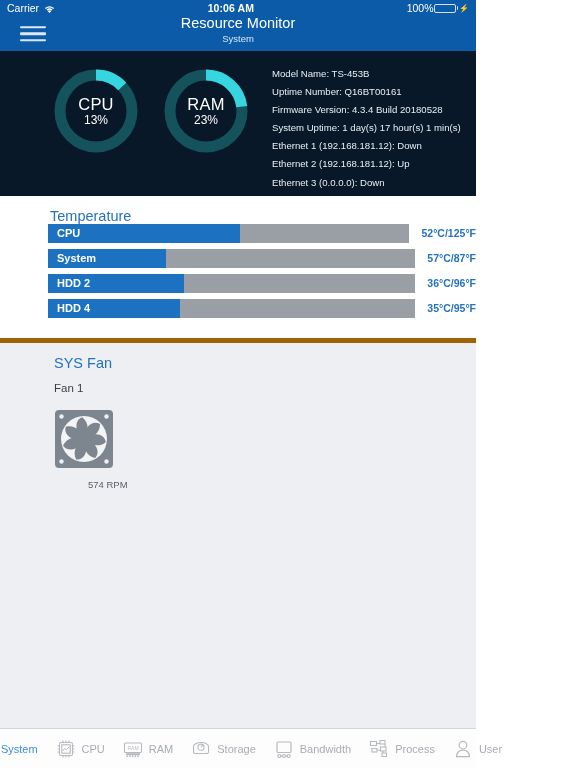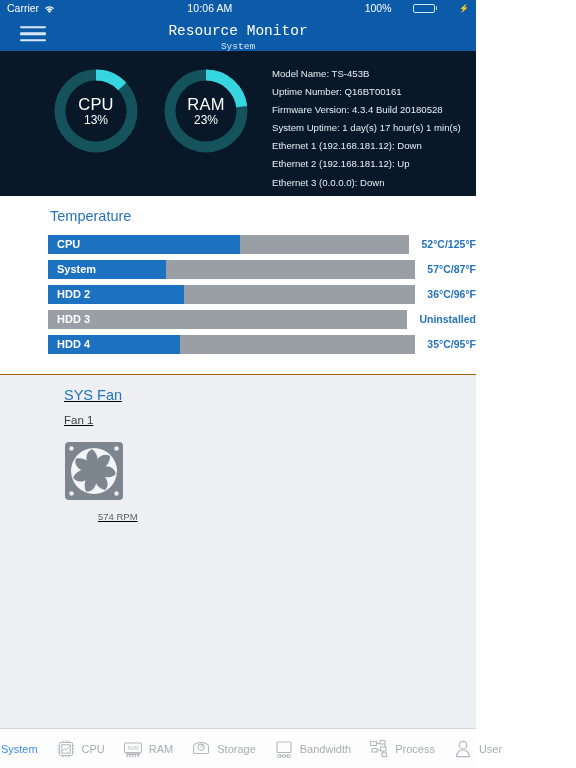--- a/index.html
+++ b/index.html
@@ -11,36 +11,36 @@
   }
   #app { position:relative; width:476px; height:768px; display:flex; flex-direction:column; }
 
   
   .statusbar {
     height:16px; background:#0c5ba8; color:#ffffff;
     display:flex; align-items:center; font-size:10.5px;
     padding:0 7px; flex:0 0 16px;
   }
   .sb-left { display:flex; align-items:center; gap:5px; }
-  .sb-center { flex:1; text-align:center; font-weight:normal; letter-spacing:.1px; }
-  .sb-right { display:flex; align-items:center; gap:21px; }
+  .sb-center { flex:1; text-align:center; font-weight:bold; letter-spacing:.1px; }
+  .sb-right { display:flex; align-items:center; gap:0; }
   .wifi-icon { display:inline-block; width:11px; height:9px; position:relative; }
   .battery { display:flex; align-items:center; }
   .batt-body {
     width:22px; height:9px; border:1px solid #cfe3f5; border-radius:2px;
     padding:1px; background:transparent;
   }
   .batt-fill { height:100%; background:#3ddc56; border-radius:1px; }
   .batt-cap { width:1.5px; height:4px; background:#cfe3f5; margin-left:1px; border-radius:0 1px 1px 0; }
   .bolt { font-size:8px; color:#ffffff; margin-left:1px; }
 
   
   .navbar {
     height:35px; background:#0c5ba8; position:relative;
-    flex:0 0 35px; display:flex; align-items:flex-end;font-family:Liberation Mono, monospace;
+    flex:0 0 35px; display:flex; align-items:flex-start;
   }
   .hamburger {
     position:absolute; left:20px; top:50%; transform:translateY(-50%);
     width:26px; display:flex; flex-direction:column; gap:4px; cursor:pointer;
   }
   .hamburger span { display:block; height:2.5px; background:#dbe9f7; border-radius:1px; }
   .nav-titles { width:100%; text-align:center; line-height:1; }
   .nav-title { color:#ffffff; font-size:14.5px; }
   .nav-sub { color:#d5e6f6; font-size:9.5px; margin-top:3px; }
 
@@ -60,37 +60,37 @@
   .gauge-val { font-size:12px; }
 
   .sysinfo {
     color:#e8eef5; font-size:9.6px; line-height:1;
     padding-left:22px; padding-top:6px;
   }
   .sysinfo div { margin-bottom:8.5px; white-space:nowrap; }
 
   
   .temp-section { background:#ffffff; padding:12px 0 14px 0; flex:0 0 auto; }
-  .sec-title { color:#2572bd; font-size:14.5px; padding-left:50px; margin-bottom:11px; }
+  .sec-title { color:#2572bd; font-size:14.5px; padding-left:50px; }
   .temp-row { display:flex; align-items:center; padding-left:48px; margin-bottom:6px; }
   .bar-wrap {
     position:relative; width:397px; height:19px; background:#9a9fa5; overflow:hidden;
   }
   .bar-fill { position:absolute; left:0; top:0; bottom:0; background:#1c71c0; }
   .bar-text {
     position:relative; color:#ffffff; font-size:11px; font-weight:bold;
     line-height:19px; padding-left:9px; z-index:2;
   }
   .temp-val {
     color:#2572bd; font-size:10.5px; font-weight:bold;
     padding-left:12px; white-space:nowrap;
   }
 
   
-  .fan-section { background:#edeff2; flex:1 1 auto; padding:12px 0 0 14px; border-top:1px solid #a16207;text-decoration:underline; }
+  .fan-section { background:#edeff2; flex:1 1 auto; padding:12px 0 0 4px; border-top:5px solid #a16207; }
   .fan-title { color:#2572bd; font-size:14.5px; padding-left:50px; margin-bottom:11px; }
   .fan-item { padding-left:50px; }
   .fan-name { color:#3a3f45; font-size:11.5px; margin-bottom:15px; }
   .fan-icon { width:60px; height:64px; display:block; }
   .fan-rpm { color:#5b6066; font-size:9.5px; margin-top:6px;margin-left:34px; }
 
   
   .tabbar {
     flex:0 0 40px; background:#fdfdfd; border-top:1px solid #d3d6da;
     display:flex; align-items:center; justify-content:center; gap:17px;
@@ -190,27 +190,20 @@
       <div class="bar-text">System</div>
     </div>
     <div class="temp-val">57°C/87°F</div>
   </div>
   <div class="temp-row">
     <div class="bar-wrap">
       <div class="bar-fill" style="width:37%"></div>
       <div class="bar-text">HDD 2</div>
     </div>
     <div class="temp-val">36°C/96°F</div>
-  </div>
-  <div class="temp-row">
-    <div class="bar-wrap">
-      <div class="bar-fill" style="width:0%"></div>
-      <div class="bar-text">HDD 3</div>
-    </div>
-    <div class="temp-val">Uninstalled</div>
   </div>
   <div class="temp-row">
     <div class="bar-wrap">
       <div class="bar-fill" style="width:36%"></div>
       <div class="bar-text">HDD 4</div>
     </div>
     <div class="temp-val">35°C/95°F</div>
   </div>
       </div>
   </div>

